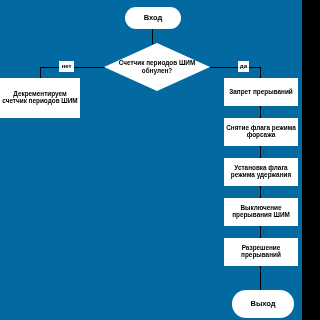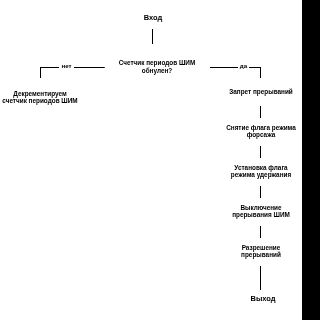--- a/index.html
+++ b/index.html
@@ -4,21 +4,21 @@
 <style>
   html, body {
     margin: 0;
     padding: 0;
     background: #000000;
   }
   #canvas {
     position: relative;
     width: 302px;
     height: 320px;
-    background: #ffffff;
+    background: #0369a1;
     overflow: hidden;
     font-family: "Liberation Sans", sans-serif;
   }
 
   
   .shape-text {
     color: #000000;
     text-align: center;
     line-height: 1.08;
     font-weight: 700;
@@ -152,17 +152,17 @@
   </div>
 
   <div class="process" style="left:224px; top:198px; width:74px; height:28px;">
     <span class="shape-text">Выключение прерывания ШИМ</span>
   </div>
 
   <div class="process" style="left:224px; top:238px; width:74px; height:28px;">
     <span class="shape-text">Разрешение прерываний</span>
   </div>
 
-  <div class="terminator" style="left:232px; top:290px; width:62px; height:18px;">
+  <div class="terminator" style="left:232px; top:290px; width:62px; height:28px;">
     <span class="shape-text">Выход</span>
   </div>
 
 </div>
 
 </body></html>

